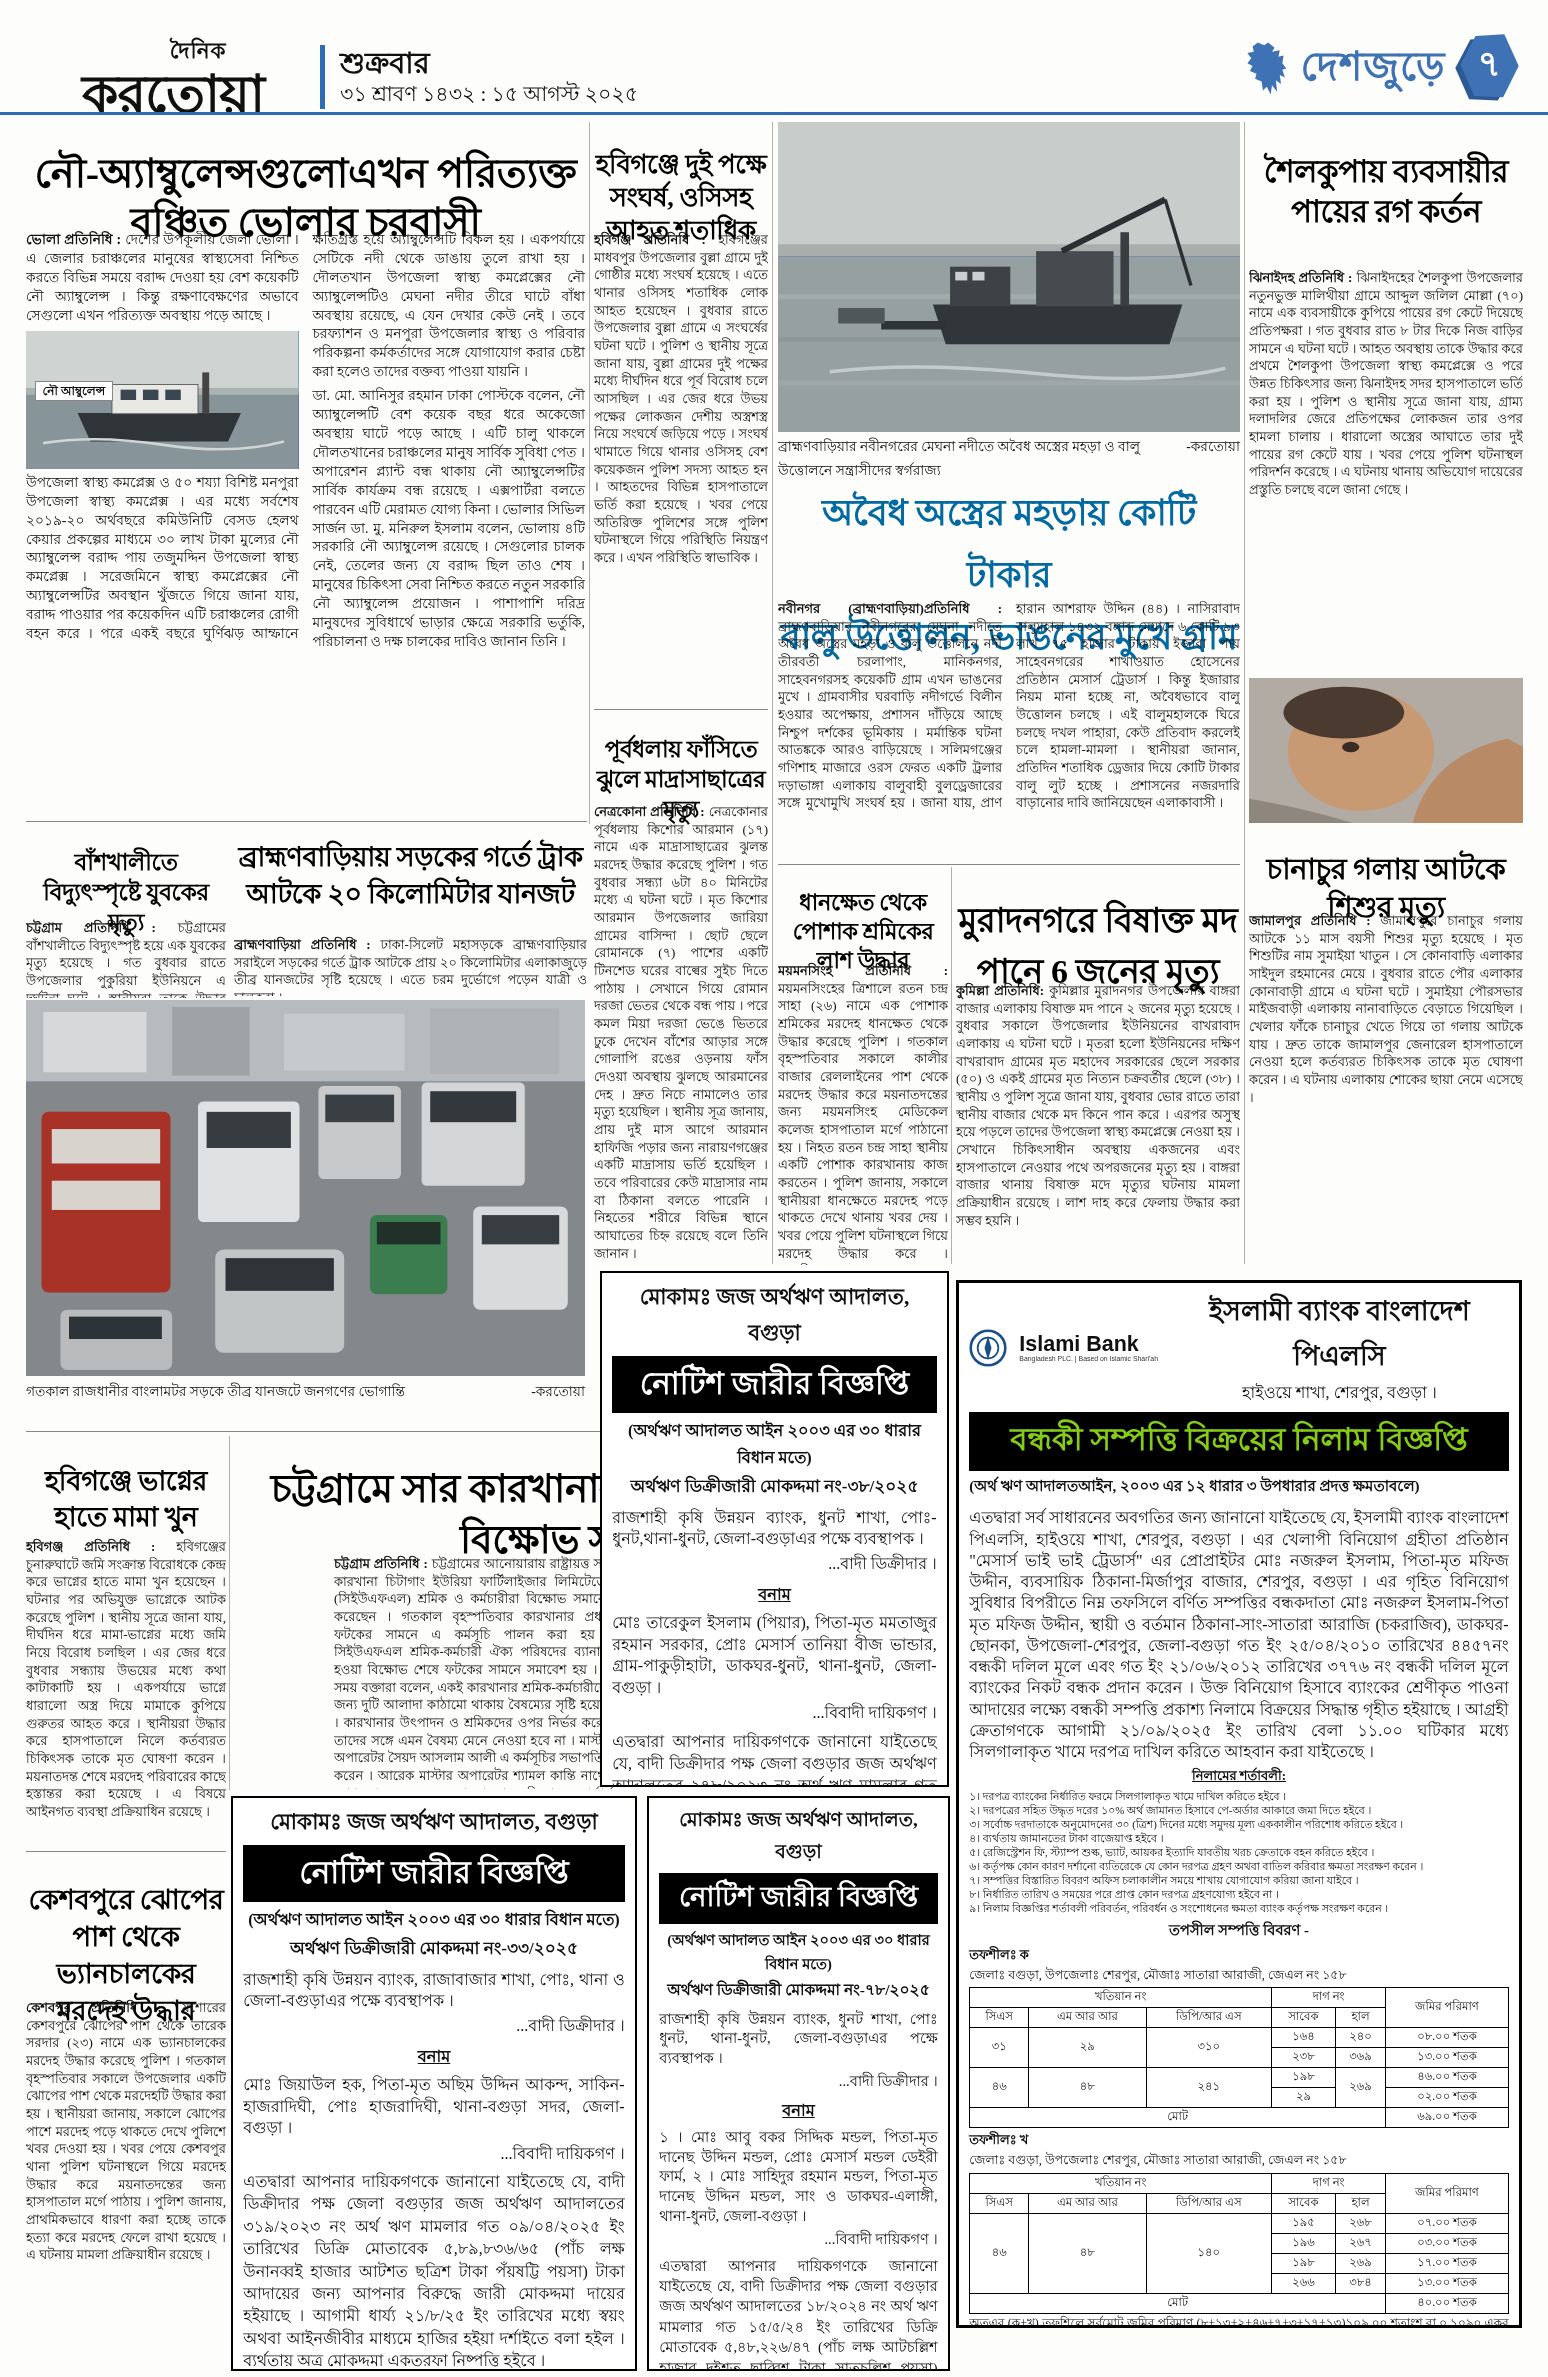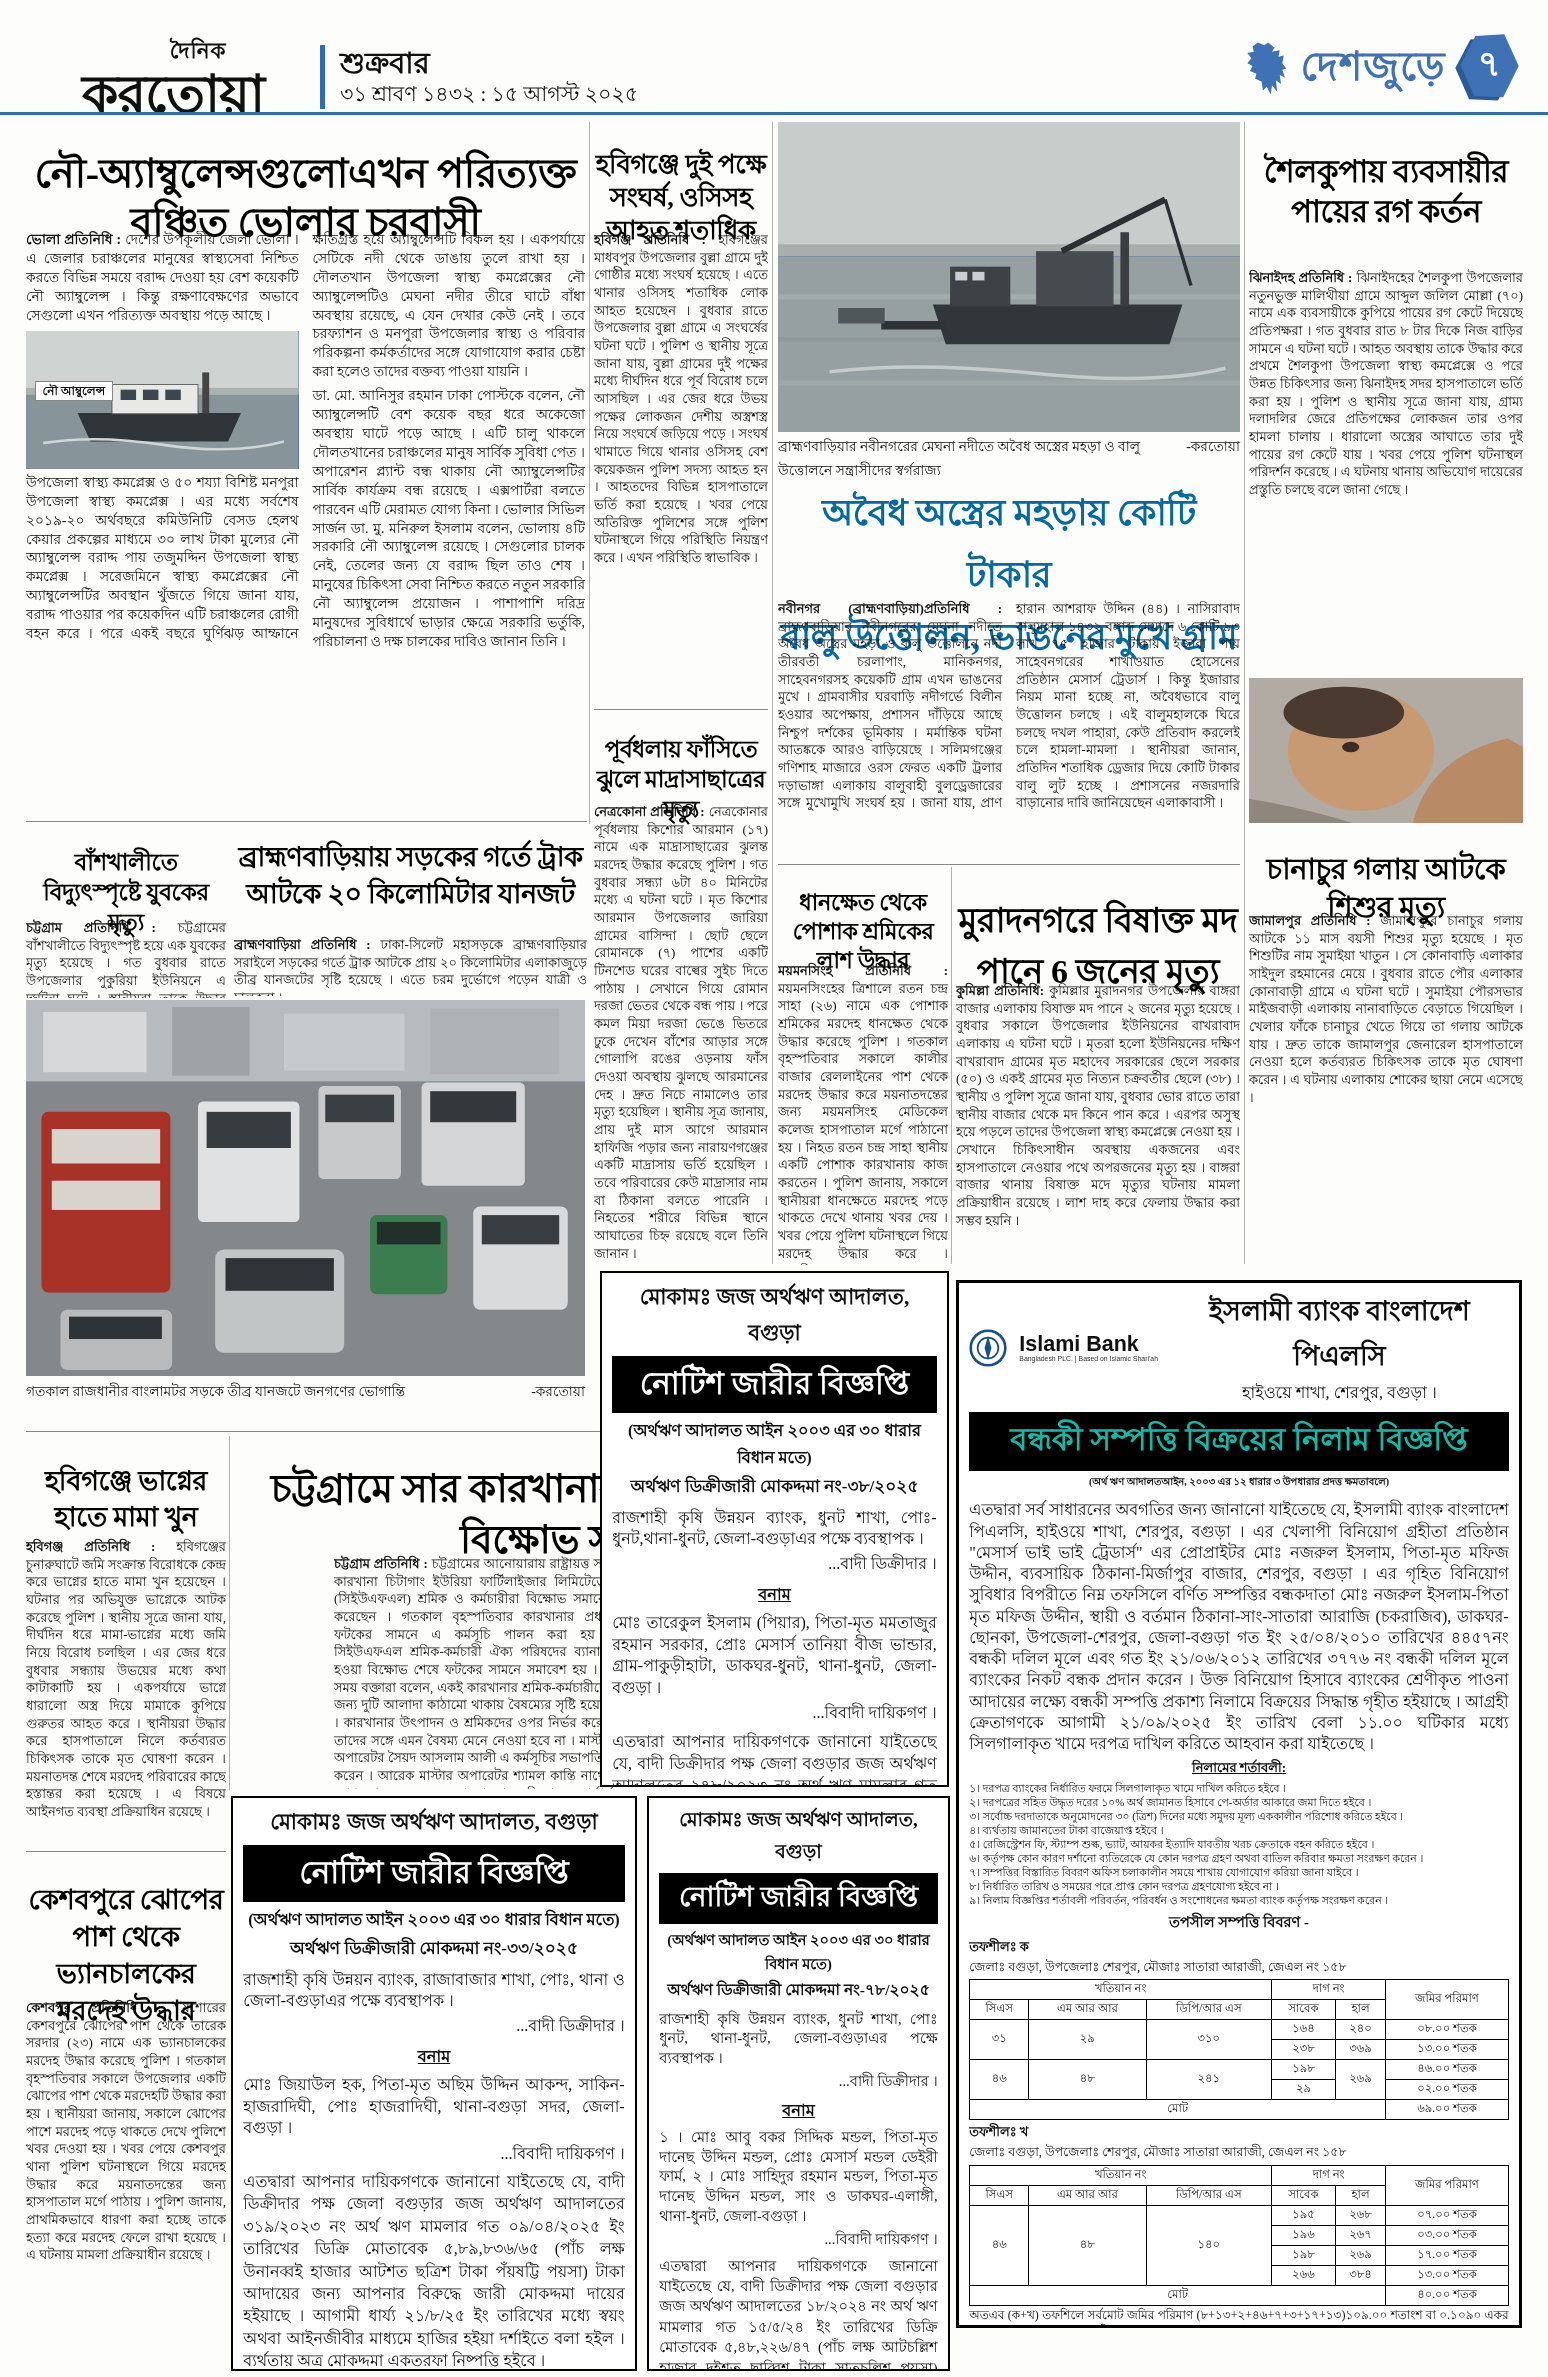--- a/index.html
+++ b/index.html
@@ -26,22 +26,22 @@
   .notice .vs{font-weight:700;text-decoration:underline;font-size:16.3px;margin:3.4px 0}
   .notice .txt{text-align:justify;font-size:16px;line-height:1.4;margin-top:3.4px}
   .ad{border:3.4px solid #000;padding:6.9px 10.3px;overflow:hidden;background:#fff}
   .ad .bankrow{display:flex;align-items:center;gap:12px}
   .ad .ebrand{line-height:1}
   .ad .ebrand .en{font-family:"Liberation Sans",sans-serif;font-weight:700;font-size:21.5px}
   .ad .ebrand .ensub{font-family:"Liberation Sans",sans-serif;font-size:6.9px;color:#333}
   .ad .bnname{flex:1;text-align:center}
   .ad .bnname .t1{font-weight:800;font-size:27px}
   .ad .bnname .t2{font-size:16.3px}
-  .ad .banner{background:#000;color:#14b8a6;font-weight:800;font-size:31px;text-align:center;padding:3.4px 0;margin:5.2px 0 3.4px}
-  .ad .law{text-align:center;font-size:10px;font-weight:700}
+  .ad .banner{background:#000;color:#84cc16;font-weight:800;font-size:31px;text-align:center;padding:3.4px 0;margin:5.2px 0 3.4px}
+  .ad .law{font-size:15px;font-weight:700}
   .ad .body{font-size:16px;line-height:1.33;text-align:justify;margin-top:8px}
   .ad .termtitle{text-align:center;font-weight:700;text-decoration:underline;font-size:13px;margin:3.4px 0 1.7px}
   .ad .term{font-size:10.8px;line-height:1.3;text-align:justify}
   .ad .schedtitle{text-align:center;font-weight:800;font-size:14.6px;margin:4.3px 0 1.7px}
   .ad .schedlabel{font-weight:800;font-size:13px}
   .ad .schedloc{font-size:12.5px}
   .ad table{width:100%;border-collapse:collapse;font-size:11.6px;text-align:center;margin:1.7px 0}
   .ad td,.ad th{border:0.9px solid #000;padding:0 2.6px;font-weight:400}
   .ad th{font-weight:400}
   .ad .totline{font-size:12px;line-height:1.3;text-align:justify;margin-top:2.6px}

